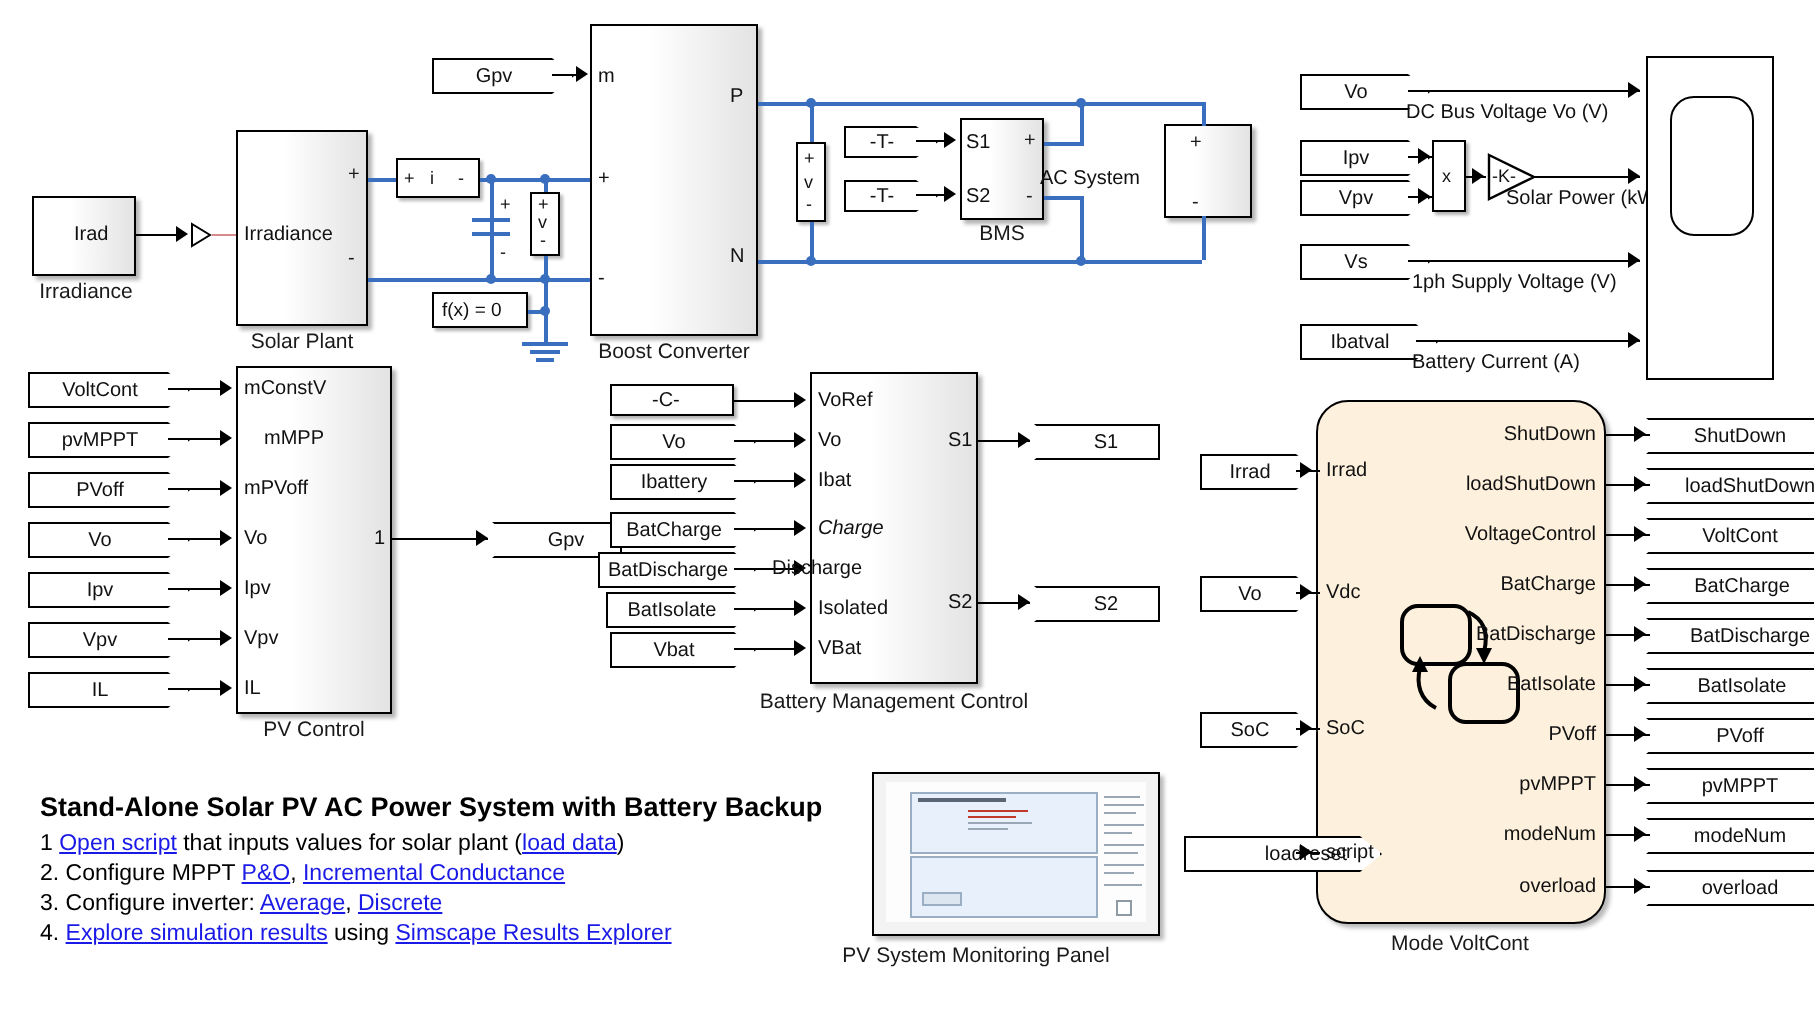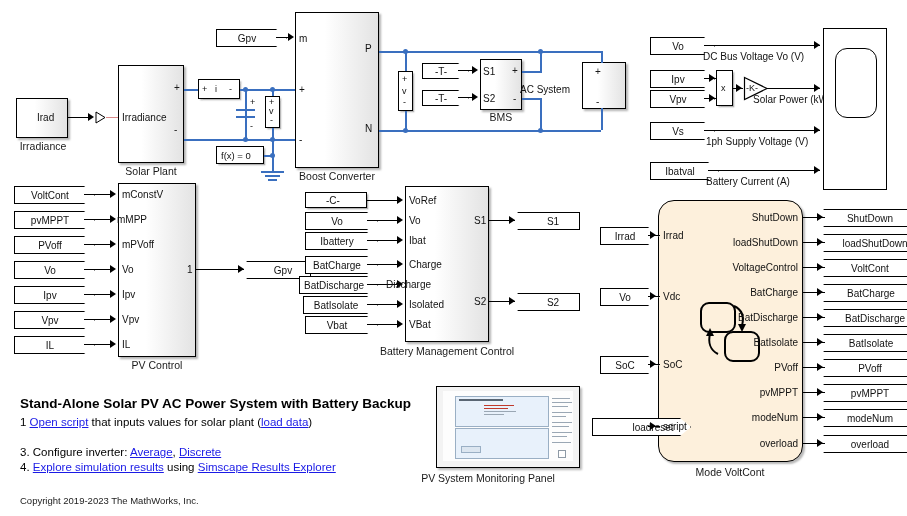--- a/index.html
+++ b/index.html
@@ -280,21 +280,21 @@
   <div class="blkname" style="left:117px;top:359px;width:80px;">PV Control</div>
 
   <div class="tagfrom" style="left:14px;top:186px;width:70px;height:16px;">VoltCont</div>
   <div class="w wh" style="left:84px;top:194px;width:30px;"></div>
   <div class="arrow" style="left:110px;top:190px;"></div>
   <div class="portlbl" style="left:122px;top:189px;">mConstV</div>
 
   <div class="tagfrom" style="left:14px;top:211px;width:70px;height:16px;">pvMPPT</div>
   <div class="w wh" style="left:84px;top:219px;width:30px;"></div>
   <div class="arrow" style="left:110px;top:215px;"></div>
-  <div class="portlbl" style="left:117px;top:214px;">mMPP</div>
+  <div class="portlbl" style="left:132px;top:214px;">mMPP</div>
 
   <div class="tagfrom" style="left:14px;top:236px;width:70px;height:16px;">PVoff</div>
   <div class="w wh" style="left:84px;top:244px;width:30px;"></div>
   <div class="arrow" style="left:110px;top:240px;"></div>
   <div class="portlbl" style="left:122px;top:239px;">mPVoff</div>
 
   <div class="tagfrom" style="left:14px;top:261px;width:70px;height:16px;">Vo</div>
   <div class="w wh" style="left:84px;top:269px;width:30px;"></div>
   <div class="arrow" style="left:110px;top:265px;"></div>
   <div class="portlbl" style="left:122px;top:264px;">Vo</div>
@@ -334,21 +334,21 @@
   <div class="portlbl" style="left:409px;top:215px;">Vo</div>
 
   <div class="tagfrom" style="left:305px;top:232px;width:62px;height:16px;">Ibattery</div>
   <div class="w wh" style="left:367px;top:240px;width:34px;"></div>
   <div class="arrow" style="left:397px;top:236px;"></div>
   <div class="portlbl" style="left:409px;top:235px;">Ibat</div>
 
   <div class="tagfrom" style="left:305px;top:256px;width:62px;height:16px;">BatCharge</div>
   <div class="w wh" style="left:367px;top:264px;width:34px;"></div>
   <div class="arrow" style="left:397px;top:260px;"></div>
-  <div class="portlbl" style="left:409px;top:259px;">Charge</div>
+  <div class="portlbl" style="left:409px;top:259px;font-style:italic;">Charge</div>
 
   <div class="tagfrom" style="left:299px;top:276px;width:68px;height:16px;">BatDischarge</div>
   <div class="w wh" style="left:367px;top:284px;width:34px;"></div>
   <div class="arrow" style="left:397px;top:280px;"></div>
   <div class="portlbl" style="left:386px;top:279px;">Discharge</div>
 
   <div class="tagfrom" style="left:303px;top:296px;width:64px;height:16px;">BatIsolate</div>
   <div class="w wh" style="left:367px;top:304px;width:34px;"></div>
   <div class="arrow" style="left:397px;top:300px;"></div>
   <div class="portlbl" style="left:409px;top:299px;">Isolated</div>
@@ -473,27 +473,30 @@
   <div class="tline" style="left:552px;top:442px;width:19px;"></div>
   <div class="blkname" style="left:406px;top:472px;width:164px;">PV System Monitoring Panel</div>
 
   <div class="annot-title" style="left:20px;top:396px;">Stand-Alone Solar PV AC Power System with Battery Backup</div>
 
   <div class="annot-line" style="left:20px;top:415px;">
     <span>1</span>
     <span class="lnk">Open script</span><span> that inputs values for solar plant (</span><span class="lnk">load data</span><span>)</span>
   </div>
 
+  <div class="annot-line" style="left:20px;top:430px;">
+    <span>2.</span>
+    <span>Configure MPPT </span><span class="lnk">P&amp;O</span><span>, </span><span class="lnk">Incremental Conductance</span>
+  </div>
 
   <div class="annot-line" style="left:20px;top:445px;">
     <span>3.</span>
     <span>Configure inverter: </span><span class="lnk">Average</span><span>, </span><span class="lnk">Discrete</span>
   </div>
 
   <div class="annot-line" style="left:20px;top:460px;">
     <span>4.</span>
     <span class="lnk">Explore simulation results</span><span> using </span><span class="lnk">Simscape Results Explorer</span>
   </div>
 
 
-  <div class="copyright" style="left:20px;top:495px;">Copyright 2019-2023 The MathWorks, Inc.</div>
 
 </div>
 
 </body></html>

